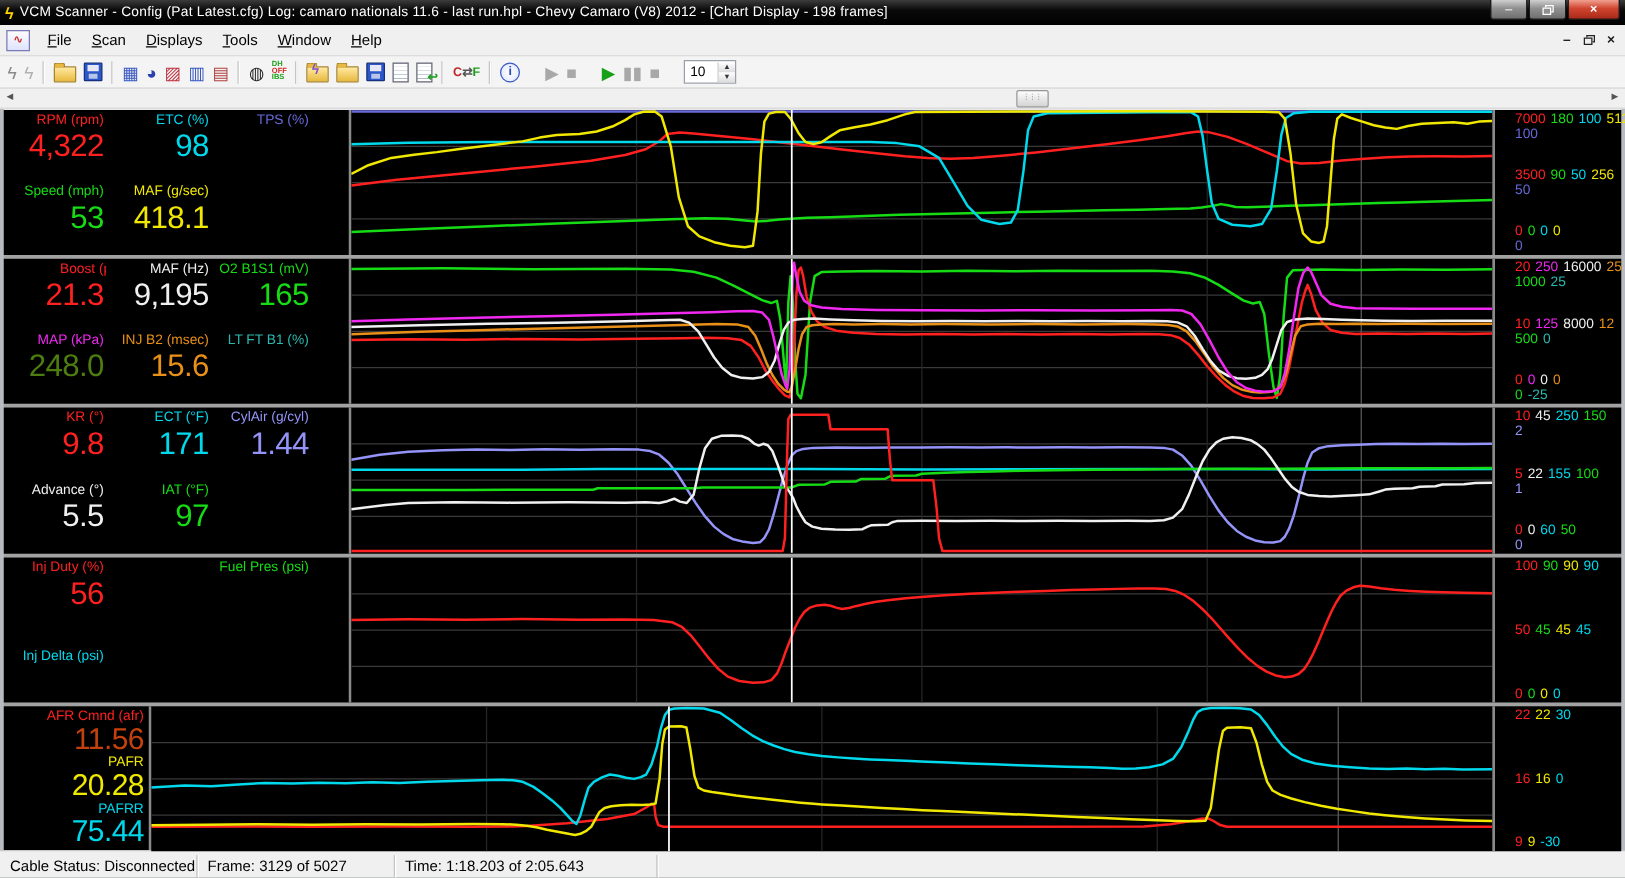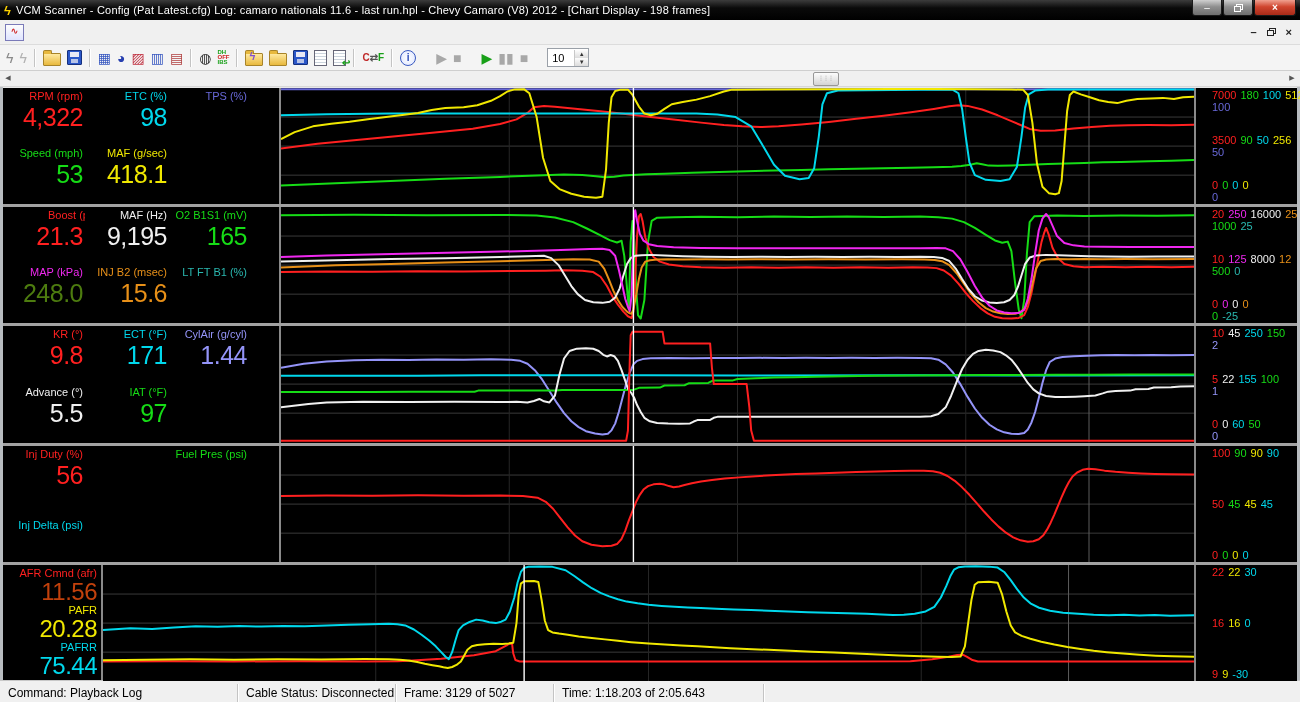--- a/index.html
+++ b/index.html
@@ -62,21 +62,21 @@
   .crow:last-child{border-bottom:none;}
   .c-left{width:278px;flex:0 0 auto;background:#000;border-right:2px solid #8a8a8a;box-sizing:border-box;padding-top:2px;}
   .c-plot{flex:1 1 auto;background:#000;position:relative;min-width:0;}
   .c-plot svg{position:absolute;inset:0;width:100%;height:100%;display:block;}
   .c-right{width:103px;flex:0 0 auto;background:#000;border-left:2px solid #8a8a8a;box-sizing:border-box;position:relative;font-size:11px;line-height:12px;}
 
   .pgrid{display:grid;grid-template-columns:82px 84px 80px;}
   .pcell{text-align:right;padding-right:2px;overflow:hidden;}
   .plabel{font-size:11px;line-height:13px;white-space:nowrap;}
   .pvalue{font-size:25px;line-height:28px;white-space:nowrap;letter-spacing:-.5px;}
-  .stack{display:flex;flex-direction:column;width:100px;}
+  .stack{display:flex;flex-direction:column;width:118px;}
   .stack .pcell{text-align:right;padding-right:4px;}
   .stack .plabel{line-height:12px;}
   .stack .pvalue{font-size:24px;line-height:25px;}
 
   .ax{position:absolute;left:16px;right:0;}
   .ax.top{top:1px;} .ax.mid{top:50%;transform:translateY(-50%);} .ax.bot{bottom:1px;}
   .ax span{margin-right:4px;white-space:nowrap;}
 
   
   #statusbar{height:25px;background:#f0f0f0;border-top:1px solid #c8c8c8;display:flex;align-items:center;font-size:12px;color:#000;flex:1 0 auto;}
@@ -94,20 +94,21 @@
       <span class="win-btn">–</span>
       <span class="win-btn">
           <span class="restore-glyph"></span>
         </span>
       <span class="win-btn close">×</span>
     </div>
   </div>
 
   <div id="menubar">
     <span id="app-icon">∿</span>
+    <span id="menubar-items"><span class="menu-item"><u>F</u>ile</span><span class="menu-item"><u>S</u>can</span><span class="menu-item"><u>D</u>isplays</span><span class="menu-item"><u>T</u>ools</span><span class="menu-item"><u>W</u>indow</span><span class="menu-item"><u>H</u>elp</span></span>
     <div id="child-controls">
       <span>–</span>
       <span class="restore-glyph child-restore"></span>
       <span>×</span>
     </div>
   </div>
 
   <div id="toolbar">
       <span class="tb-glyph" style="color: rgb(138, 138, 138);">ϟ</span>
       <span class="tb-glyph" style="color: rgb(178, 178, 178);">ϟ</span>
@@ -418,19 +419,18 @@
             </div>
             <div class="ax bot">
               <div><span style="color: rgb(255, 32, 32);">9</span><span style="color: rgb(240, 232, 0);">9</span><span style="color: rgb(0, 216, 236);">-30</span></div>
             </div>
           </div>
         </div>
       </div>
   </div>
 
   <div id="statusbar">
-      <div class="sb-item" style="width: 238px; box-sizing: border-box;">Command:  Playback Log</div>
       <div class="sb-item" style="width: 158px; box-sizing: border-box;">Cable Status:  Disconnected</div>
       <div class="sb-item" style="width: 158px; box-sizing: border-box;">Frame:  3129 of 5027</div>
       <div class="sb-item" style="width: 210px; box-sizing: border-box;">Time:  1:18.203 of 2:05.643</div>
     </div>
 
 </div>
 
 </body></html>

